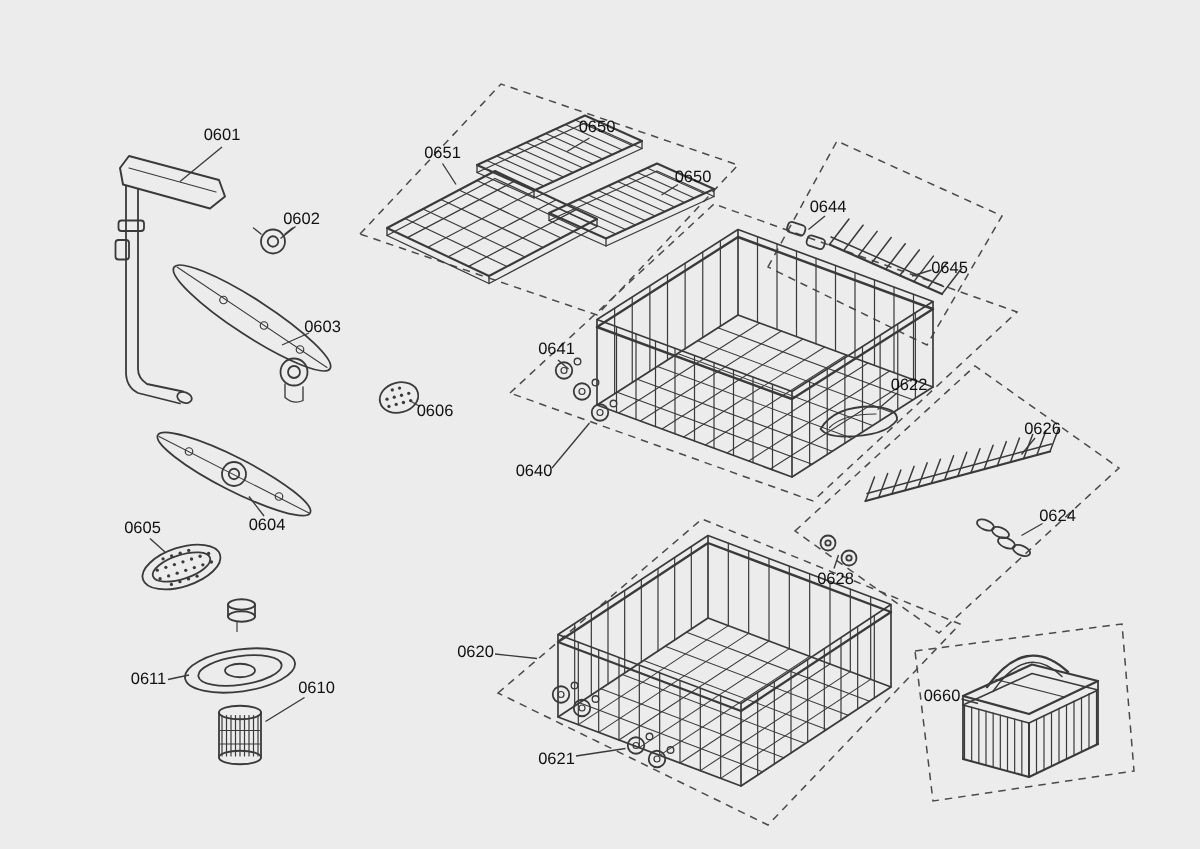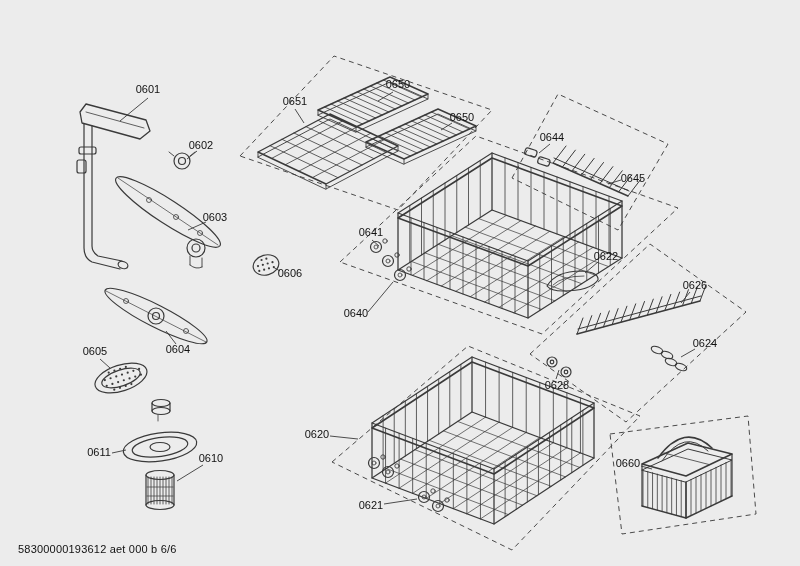--- a/index.html
+++ b/index.html
@@ -475,14 +475,13 @@
     <text class="part-label" x="695" y="289">0626</text>
     <text class="part-label" x="705" y="347">0624</text>
     <text class="part-label" x="557" y="389">0628</text>
     <text class="part-label" x="356" y="317">0640</text>
     <text class="part-label" x="317" y="438">0620</text>
     <text class="part-label" x="371" y="509">0621</text>
     <text class="part-label" x="628" y="467">0660</text>
   </g>
 </svg>
 
-<div class="footer-text">58300000193612 aet 000 b 6/6</div>
 </div>
 
 </body></html>

